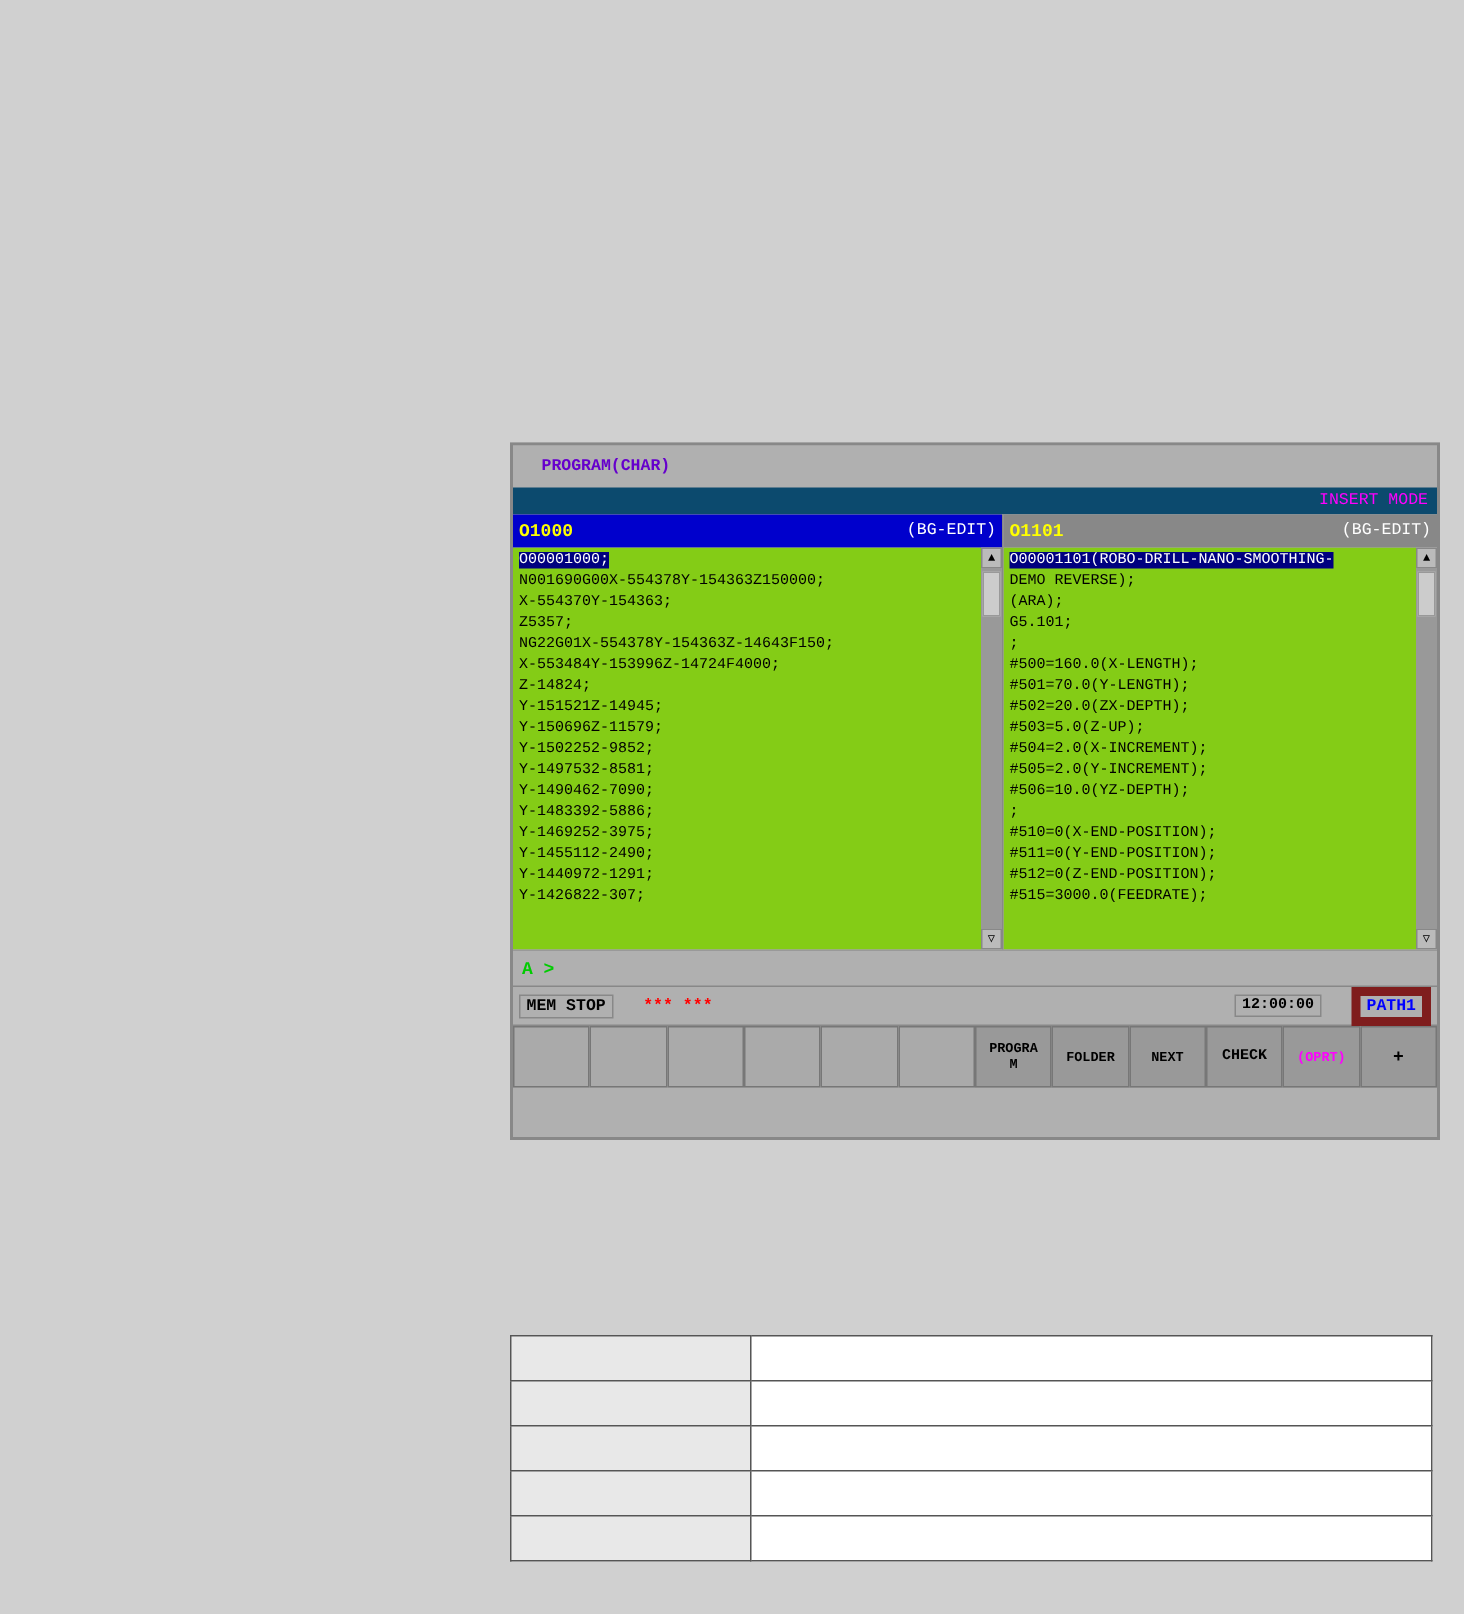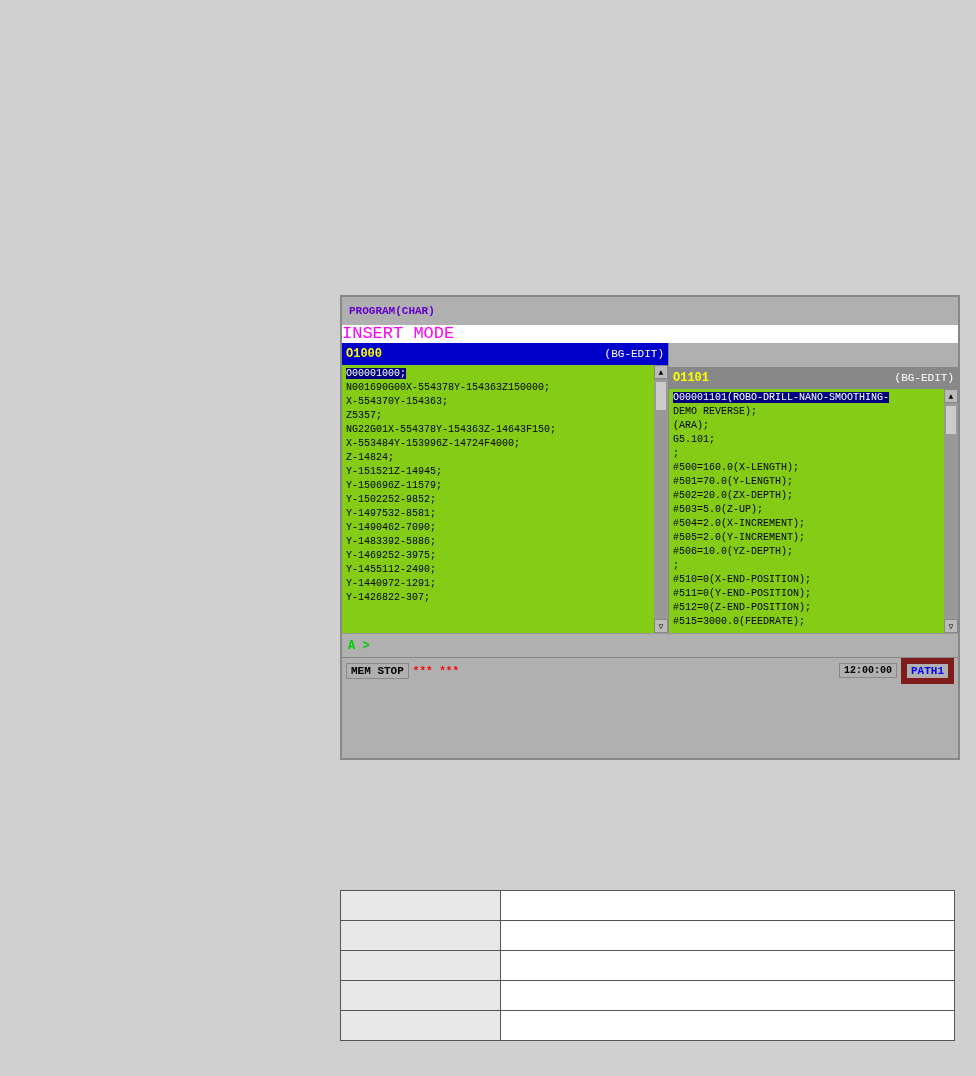--- a/index.html
+++ b/index.html
@@ -22,42 +22,43 @@
       background: #b0b0b0;
       border: 2px solid #888;
     }
 
     
     .screen-header {
       display: flex;
       justify-content: space-between;
       align-items: center;
       background: #b0b0b0;
-      padding: 2px 7px;
+      padding: 2px 19px;
       height: 28px;
     }
 
     .program-char-label {
       color: #6600cc;
       font-size: 11px;
       font-weight: bold;
     }
 
     .program-number {
       color: #ff00ff;
       font-size: 26px;
       font-weight: bold;
       letter-spacing: 2px;
     }
 
     
     .insert-mode-bar {
-      background: #ffffff;
+      background: #0c4a6e;
+      text-align: right;
       padding-right: 6px;
-      font-size: 17px;
+      font-size: 11px;
       color: #ff00ff;
       height: 18px;
       line-height: 18px;
     }
 
     
     .code-panels {
       display: flex;
       height: 290px;
       background: #b0b0b0;
@@ -78,21 +79,20 @@
       padding: 2px 4px;
       height: 22px;
     }
 
     .panel-title-bar.left-title {
       background: #0000cc;
     }
 
     .panel-title-bar.right-title {
       background: #888888;
-      margin-top: 24px;
     }
 
     .panel-program-name {
       color: #ffff00;
       font-size: 12px;
       font-weight: bold;
     }
 
     .panel-edit-tag {
       color: #ffffff;
@@ -173,21 +173,21 @@
     }
 
     
     .status-bar {
       background: #b0b0b0;
       display: flex;
       align-items: center;
       height: 26px;
       padding: 0 4px;
       border-top: 1px solid #888;
-      gap: 4px;
+      gap: 20px;
     }
 
     .status-mem-stop {
       background: #b0b0b0;
       color: #000;
       font-size: 11px;
       font-weight: bold;
       padding: 1px 4px;
       border: 1px solid #888;
     }
@@ -410,20 +410,34 @@
     <span class="command-prompt">A &gt;</span>
   </div>
 
   <div class="status-bar">
     <span class="status-mem-stop">MEM  STOP</span>
     <span class="status-stars">*** ***</span>
     <span class="status-time">12:00:00</span>
     <span class="status-path">PATH1</span>
   </div>
 
+  <div class="function-key-bar">
+    <div class="fkey empty"></div>
+    <div class="fkey empty"></div>
+    <div class="fkey empty"></div>
+    <div class="fkey empty"></div>
+    <div class="fkey empty"></div>
+    <div class="fkey empty"></div>
+    <div class="fkey progra" style="font-size:9px; text-align:center; line-height:1.2;">PROGRA<br>M</div>
+    <div class="fkey folder">FOLDER</div>
+    <div class="fkey next">NEXT</div>
+    <div class="fkey check">CHECK</div>
+    <div class="fkey oprt">(OPRT)</div>
+    <div class="fkey plus">+</div>
+  </div>
 
 </div>
 
 <table class="bottom-table">
   <tbody>
       <tr>
     <td></td>
     <td></td>
   </tr>
   <tr>

